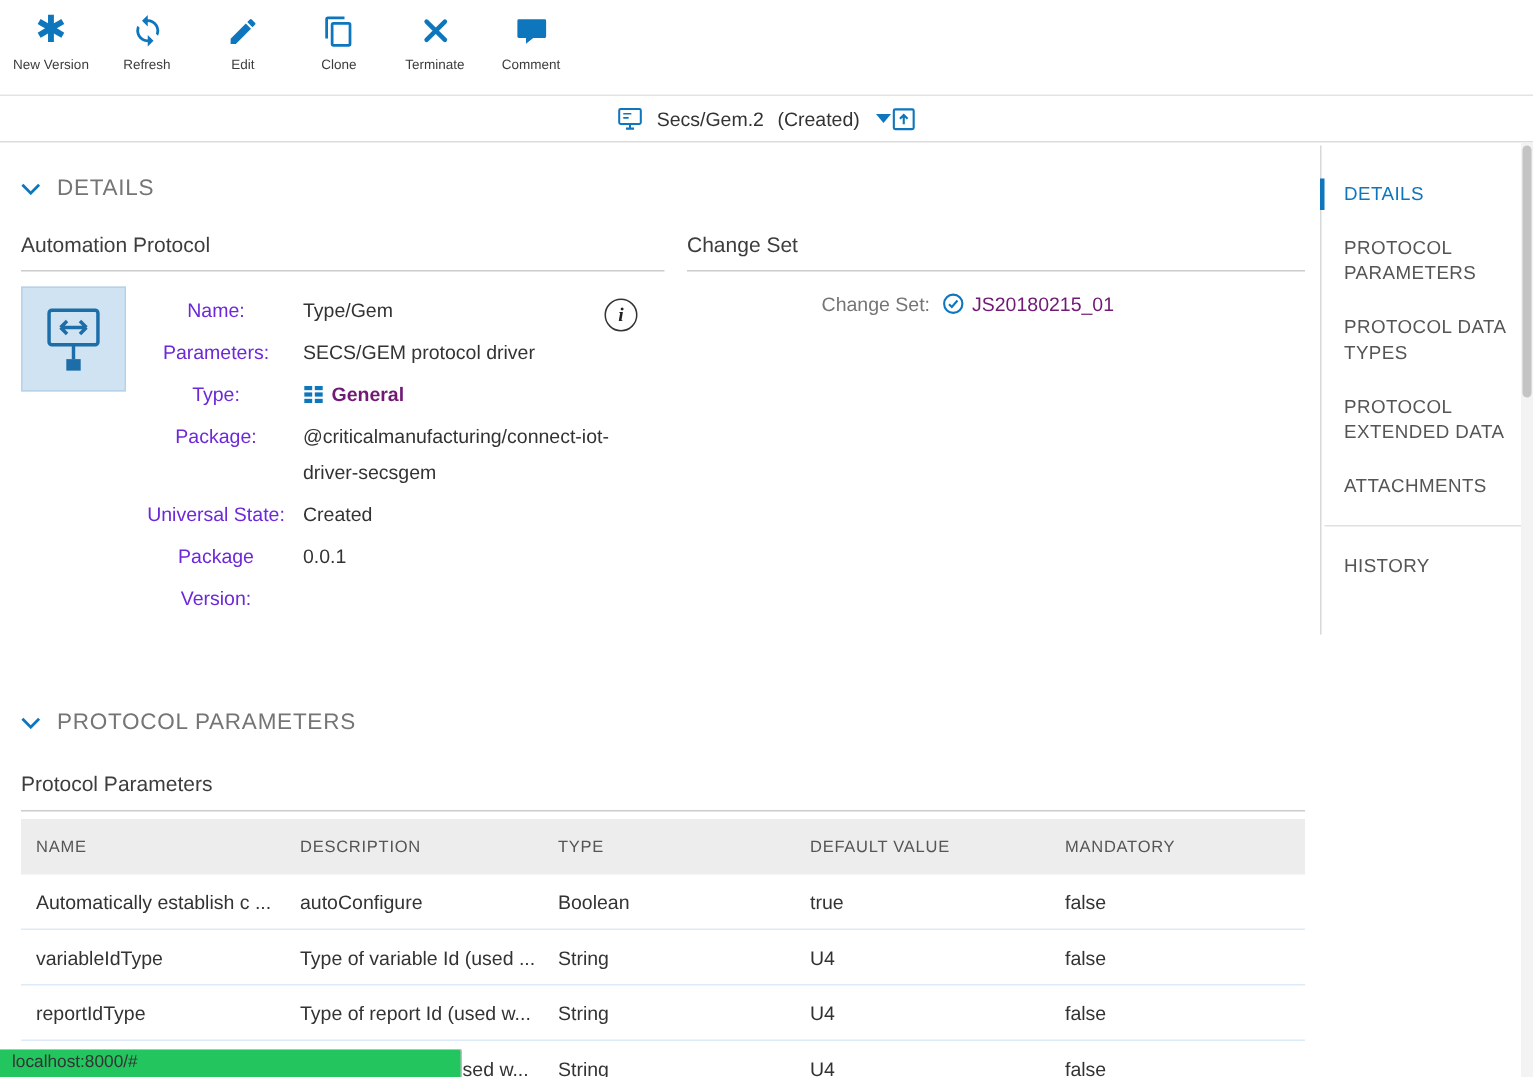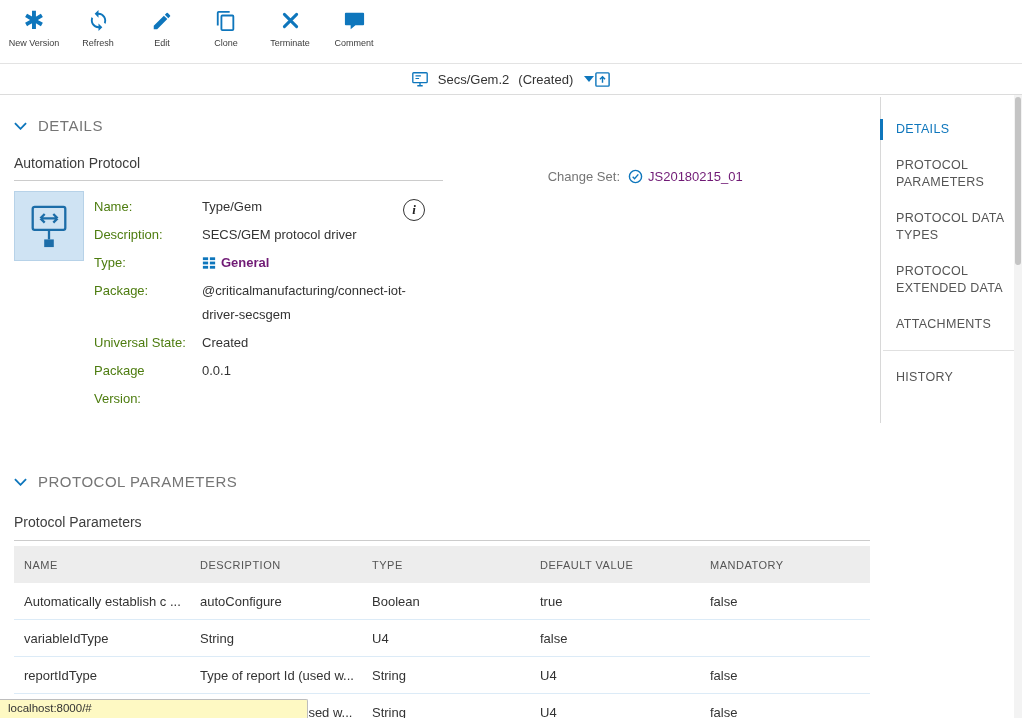--- a/index.html
+++ b/index.html
@@ -67,21 +67,21 @@
   }
   .detail-body { display: flex; margin-top: 10px; }
   .proto-img {
     width: 70px; height: 70px; flex-shrink: 0;
     background: #cfe3f3; border: 1px solid #b7d2e8;
     display: flex; align-items: center; justify-content: center;
   }
   .fields { margin-left: 10px; padding-top: 2px; }
   .frow { display: flex; line-height: 28px; font-size: 13px; }
   .frow.package { line-height: 24px; padding: 2px 0; }
-  .flabel { width: 100px; text-align: left; color: #4d7c0f; flex-shrink: 0; }
+  .flabel { width: 100px; text-align: center; color: #6d28d9; flex-shrink: 0; }
   .fvalue { margin-left: 8px; color: #333; max-width: 235px; overflow-wrap: break-word; }
   .fvalue.with-icon { display: flex; align-items: center; gap: 5px; font-weight: bold; }
   .link { color: #701a75; cursor: pointer; }
   .info-btn {
     position: absolute; right: 18px; top: 44px;
     width: 22px; height: 22px; border: 1.5px solid #333; border-radius: 50%;
     display: flex; align-items: center; justify-content: center;
     font-family: "Liberation Serif", serif; font-style: italic; font-weight: bold;
     font-size: 13px; color: #222; background: #fff; cursor: pointer;
   }
@@ -116,21 +116,21 @@
   }
   .nav-item.active { color: #0e76bc; border-left-color: #0e76bc; }
   .nav-divider { height: 1px; background: #e0e0e0; margin: 2px 0 16px 3px; position: relative; z-index: 1; }
   
   .scrollbar { width: 8px; background: #f3f3f3; position: relative; flex-shrink: 0; }
   .scroll-thumb { position: absolute; left: 1px; right: 1px; top: 2px; height: 168px; background: #c4c4c4; border-radius: 3px; cursor: grab; }
   
   .status-tip {
     position: absolute; left: 0; bottom: 0; z-index: 5;
     width: 308px; height: 19px;
-    background: #fef9c3; border: 1px solid #bdbdbd; border-left: none; border-bottom: none;
+    background: #22c55e; border: 1px solid #bdbdbd; border-left: none; border-bottom: none;
     border-top-right-radius: 2px;
     font-size: 11.5px; color: #333; padding: 2px 8px;
   }
 </style>
 </head>
 <body>
 
 <div class="toolbar">
   <div class="tool">
     <span class="tool-icon">
@@ -224,21 +224,21 @@
               <path d="M24 29v10"></path>
               <rect x="19" y="39" width="10" height="8" fill="#1c6da8" stroke="none"></rect>
             </svg>
           </div>
           <div class="fields">
             <div class="frow">
               <span class="flabel">Name:</span>
               <span class="fvalue">Type/Gem</span>
             </div>
             <div class="frow">
-              <span class="flabel">Description:</span>
+              <span class="flabel">Parameters:</span>
               <span class="fvalue">SECS/GEM protocol driver</span>
             </div>
             <div class="frow">
               <span class="flabel">Type:</span>
               <span class="fvalue with-icon">
                 <span style="display:flex;">
                   <svg width="14" height="14" viewBox="0 0 16 16" fill="#0e76bc">
                       <rect x="1" y="1.5" width="6" height="3.2"></rect>
                       <rect x="9" y="1.5" width="6" height="3.2"></rect>
                       <rect x="1" y="6.4" width="6" height="3.2"></rect>
@@ -261,20 +261,21 @@
             <div class="frow">
               <span class="flabel">Package Version:</span>
               <span class="fvalue">0.0.1</span>
             </div>
           </div>
         </div>
         <div class="info-btn">i</div>
       </div>
 
       <div class="col-right">
+        <div class="col-title">Change Set</div>
         <div class="cs-row">
           <span class="cs-label">Change Set:</span>
           <span class="cs-value">
             <span style="display:flex;">
               <svg width="15" height="15" viewBox="0 0 16 16" fill="none" stroke="#0e76bc" stroke-width="1.5">
                   <circle cx="8" cy="8" r="6.5"></circle>
                   <path d="M5 8.3l2 2 4-4.6"></path>
                 </svg>
             </span>
             <span class="link">JS20180215_01</span>
@@ -304,20 +305,21 @@
       </div>
       <div class="trow">
         <div class="td">Automatically establish c ...</div>
         <div class="td">autoConfigure</div>
         <div class="td">Boolean</div>
         <div class="td">true</div>
         <div class="td">false</div>
       </div>
       <div class="trow">
         <div class="td">variableIdType</div>
+        <div class="td">Type of variable Id (used ...</div>
         <div class="td">String</div>
         <div class="td">U4</div>
         <div class="td">false</div>
       </div>
       <div class="trow">
         <div class="td">reportIdType</div>
         <div class="td">Type of report Id (used w...</div>
         <div class="td">String</div>
         <div class="td">U4</div>
         <div class="td">false</div>

